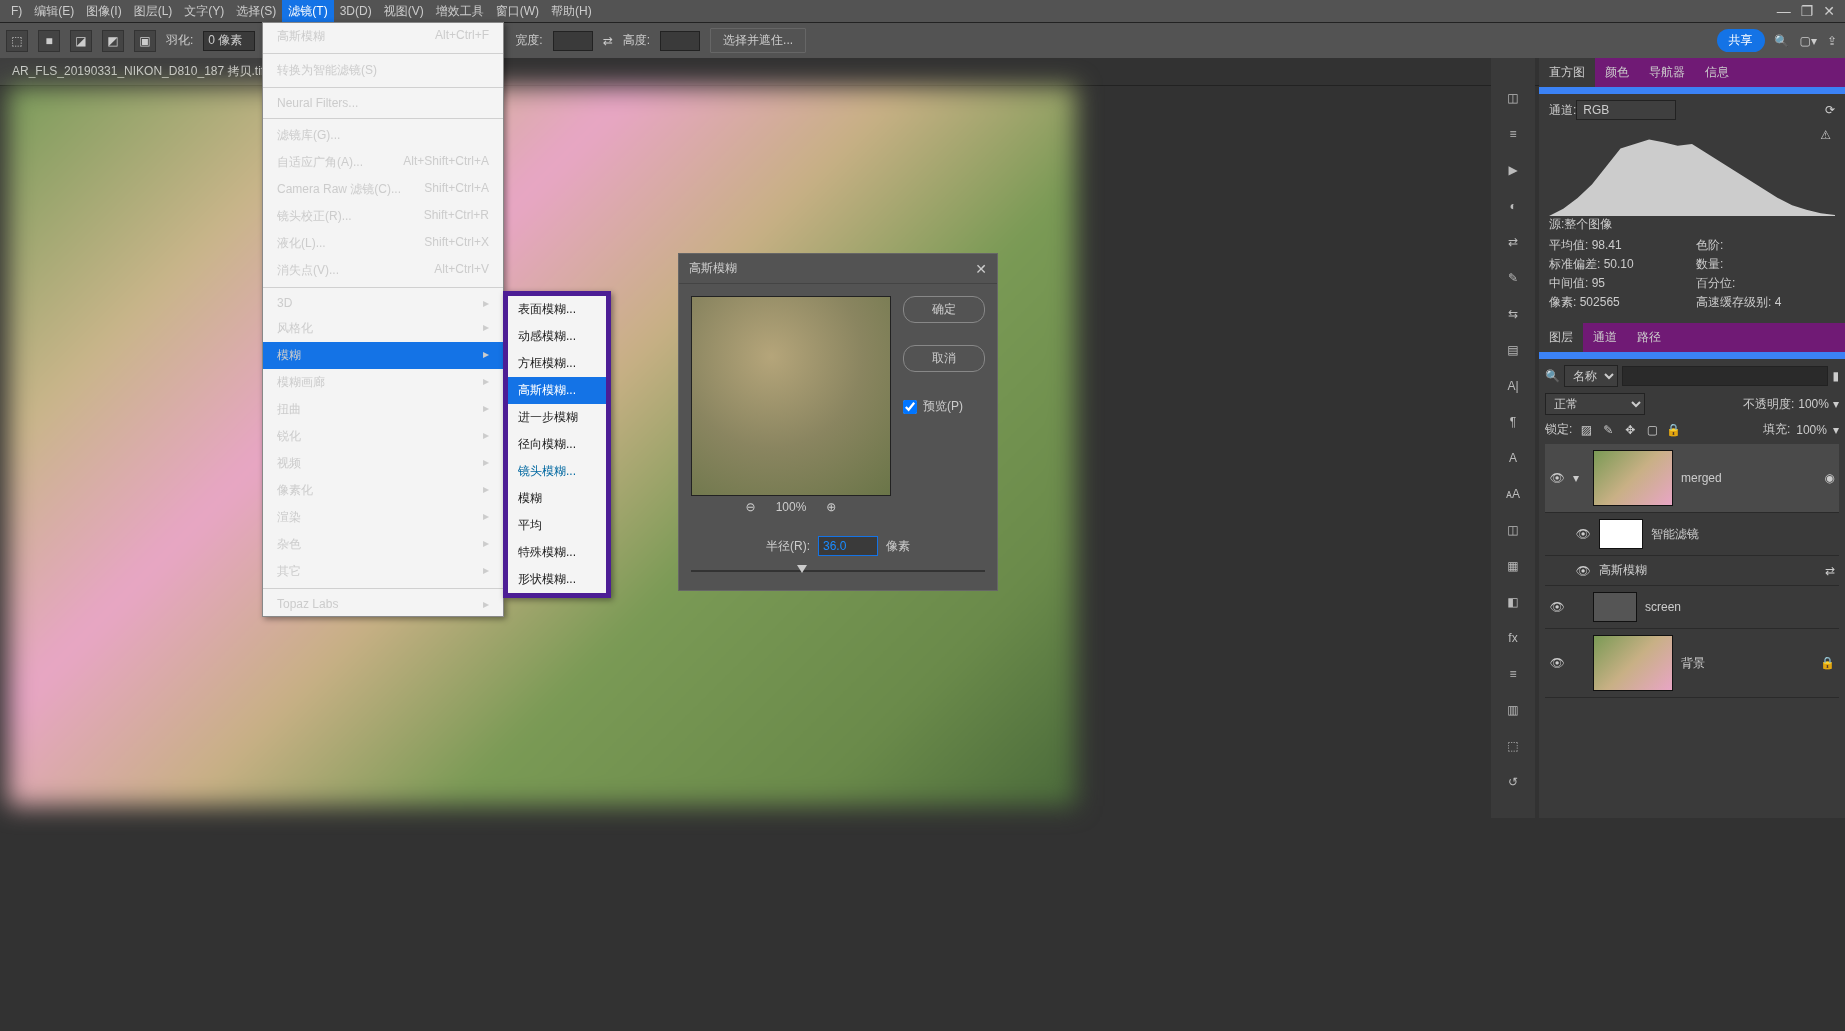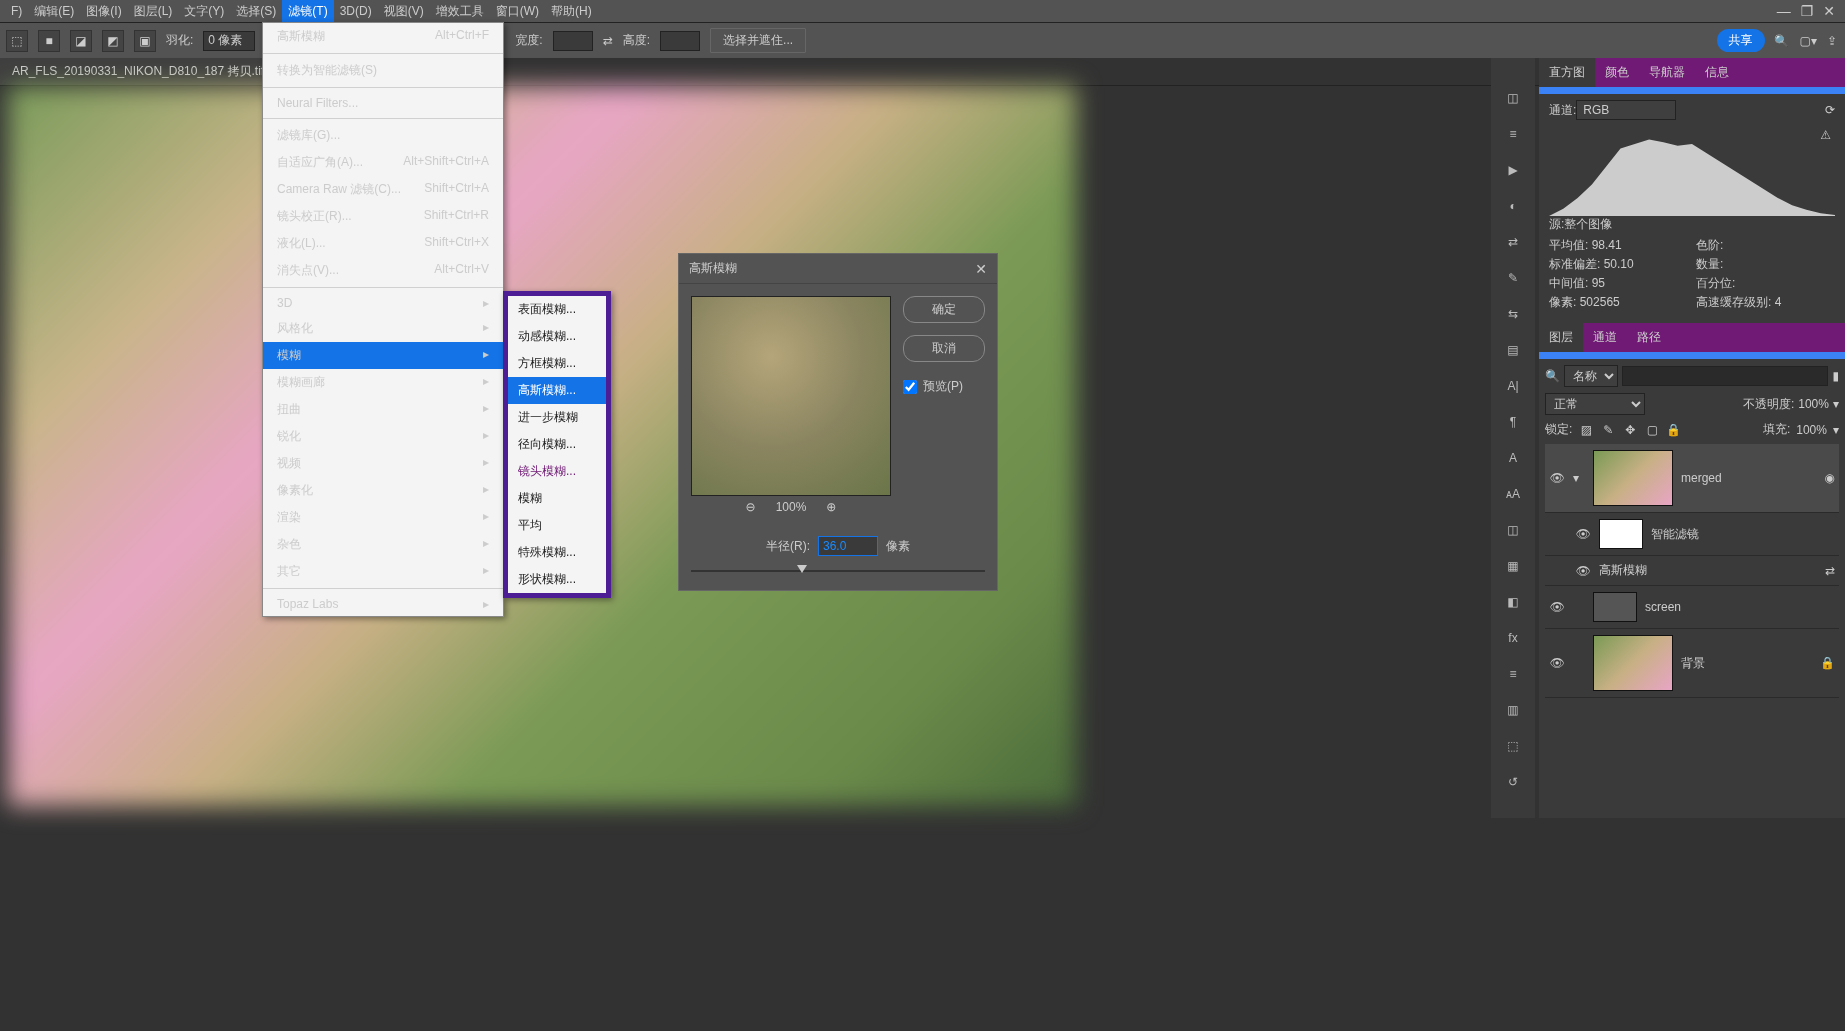--- a/index.html
+++ b/index.html
@@ -46,27 +46,27 @@
 .layer-item .arrow{width:12px}
 .layer-sub{padding-left:30px}
 .dropdown{position:absolute;top:22px;left:262px;width:242px;background:#f4f4f4;border:1px solid #888;box-shadow:2px 2px 6px rgba(0,0,0,.4);z-index:100}
 .dropdown .mi{display:flex;justify-content:space-between;padding:5px 14px;color:#222;cursor:default}
 .dropdown .mi.sel{background:#1473e6;color:#fff}
 .dropdown .mi.disabled{color:#999}
 .dropdown .sep{height:1px;background:#d0d0d0;margin:3px 0}
 .submenu{position:absolute;top:268px;left:240px;width:108px;background:#f4f4f4;border:5px solid #4c1d95;box-shadow:2px 2px 6px rgba(0,0,0,.4)}
 .submenu .mi{padding:5px 10px;color:#222;white-space:nowrap}
 .submenu .mi.sel{background:#1473e6;color:#fff}
-.submenu .mi.disabled{color:#701a75}
+.submenu .mi.disabled{color:#0369a1}
 .dialog{position:absolute;top:253px;left:678px;width:320px;background:#535353;border:1px solid #666;z-index:90}
 .dialog .titlebar{display:flex;justify-content:space-between;align-items:center;padding:6px 10px;background:#535353;border-bottom:1px solid #444}
 .dialog .titlebar .close{cursor:pointer;font-size:14px}
 .dialog .body{display:flex;padding:12px;gap:12px}
 .dialog .preview{width:200px;height:200px;background:radial-gradient(circle at 40% 30%,#b5a57a 0%,#8a8560 50%,#6a7548 100%);border:1px solid #222}
-.dialog .btns{display:flex;flex-direction:column;gap:12px;flex:1}
+.dialog .btns{display:flex;flex-direction:column;gap:22px;flex:1}
 .dialog .btn{border:1px solid #888;border-radius:12px;padding:4px 0;text-align:center;cursor:pointer}
 .dialog .chk{display:flex;align-items:center;gap:6px;margin-top:4px}
 .dialog .chk input{width:14px;height:14px}
 .dialog .zoom{display:flex;justify-content:center;align-items:center;gap:20px;padding:4px 0}
 .dialog .radius{display:flex;align-items:center;justify-content:center;gap:8px;padding:6px 0}
 .dialog .radius input{width:60px;background:#3a3a3a;border:1px solid #1473e6;color:#1a8cff;text-align:left;padding:2px 4px}
 .dialog .slider{position:relative;height:18px;margin:0 12px 10px}
 .dialog .slider .track{position:absolute;top:8px;left:0;right:0;height:2px;background:#333}
 .dialog .slider .handle{position:absolute;top:3px;left:36%;width:0;height:0;border-left:5px solid transparent;border-right:5px solid transparent;border-top:8px solid #ccc}
 .field{background:#3a3a3a;border:1px solid #222;padding:2px 4px;width:40px;color:#ccc}

